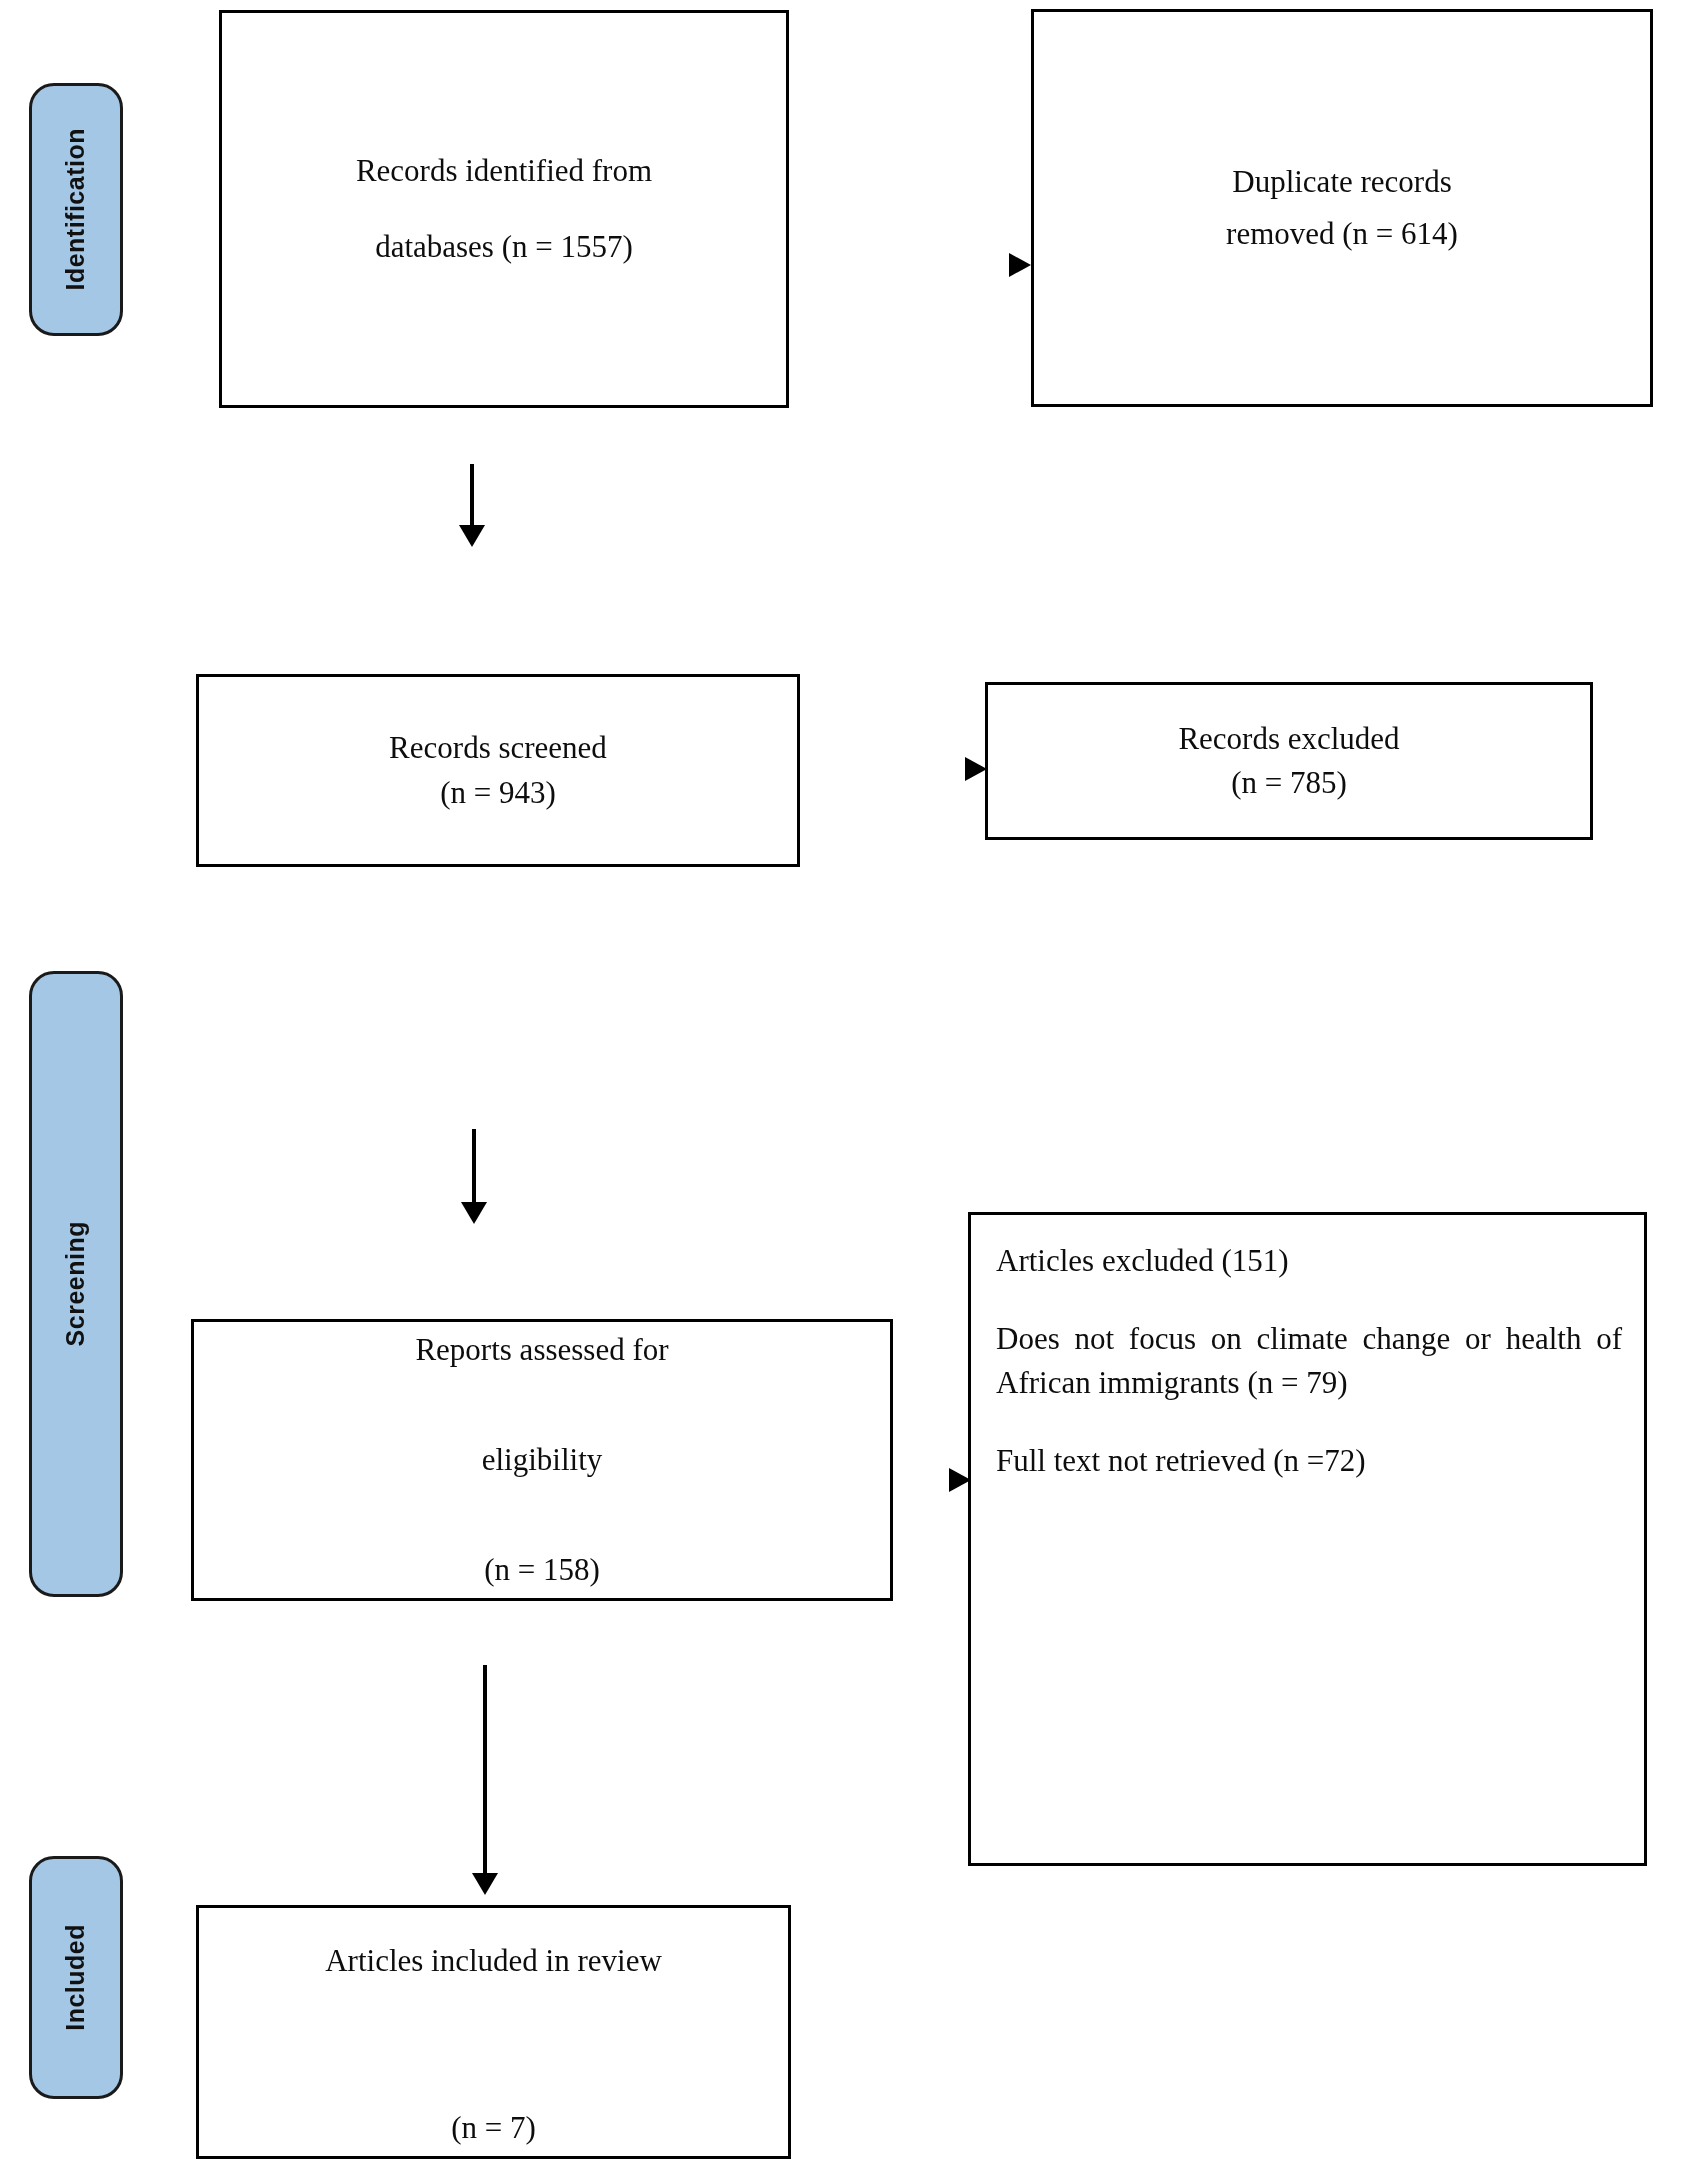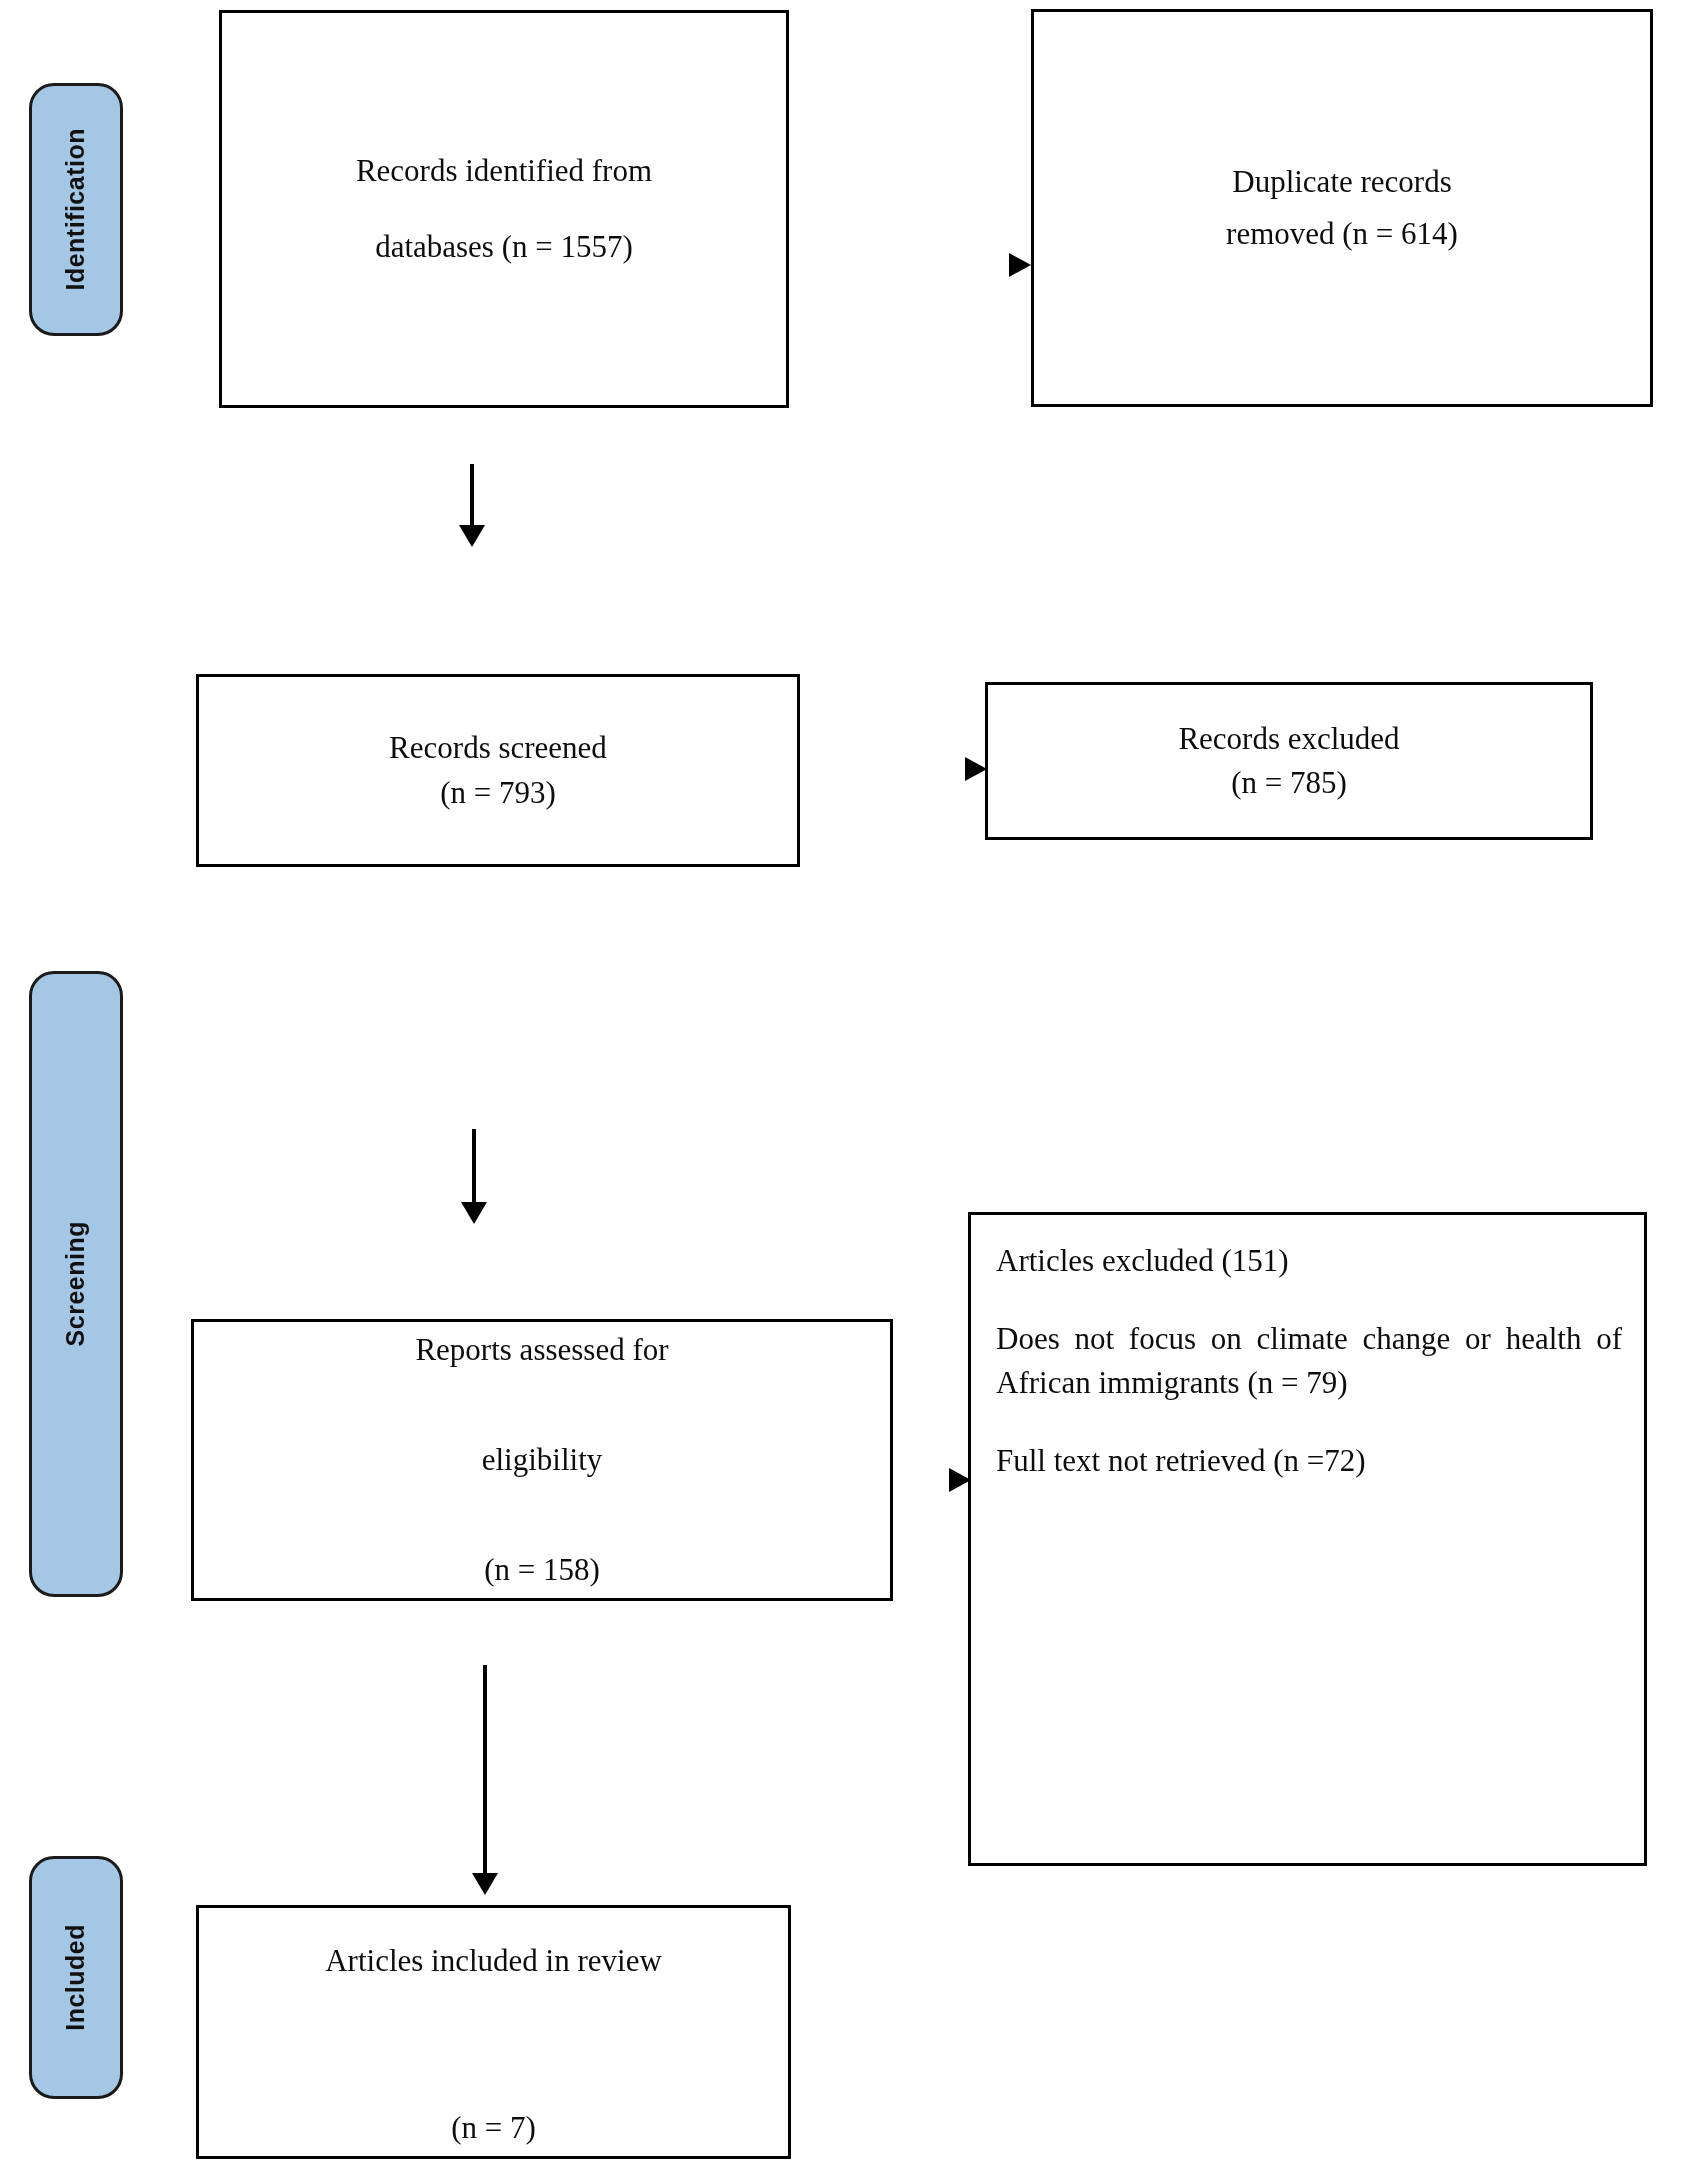--- a/index.html
+++ b/index.html
@@ -155,21 +155,21 @@
     <span class="head"></span>
   </div>
 
   <div class="arrow-v" id="arrow-identified-to-screened">
     <span class="shaft"></span>
     <span class="head"></span>
   </div>
 
   <div class="flow-box" id="box-screened">
     <span class="line">Records screened</span>
-    <span class="line">(n = 793)</span>
+    <span class="line">(n = 943)</span>
   </div>
 
   <div class="flow-box" id="box-excluded">
     <span class="line">Records excluded</span>
     <span class="line">(n = 785)</span>
   </div>
 
   <div class="arrow-h" id="arrow-screened-to-excluded">
     <span class="shaft"></span>
     <span class="head"></span>

